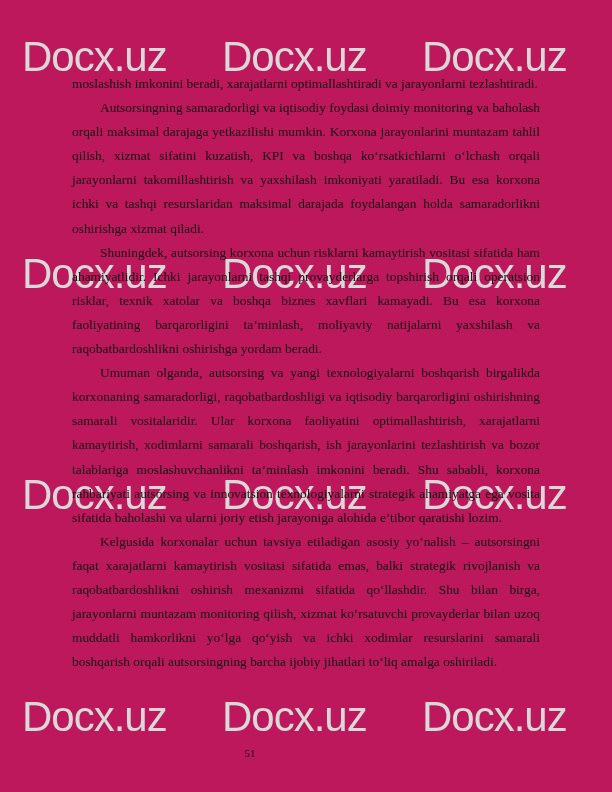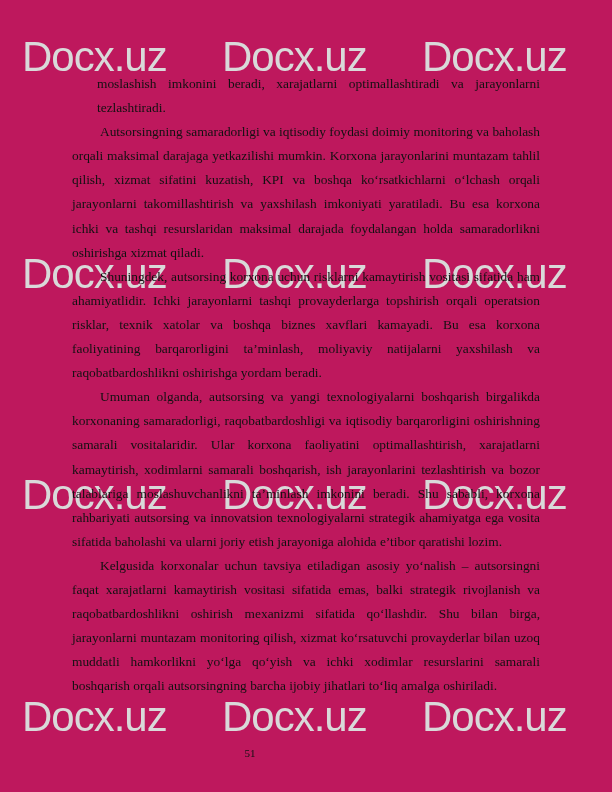--- a/index.html
+++ b/index.html
@@ -25,21 +25,21 @@
       font-size: 13.4px;
       line-height: 24.1px;
       color: #111;
       z-index: 1;
     }
     .para {
       margin: 0;
       text-align: justify;
       text-indent: 28px;
     }
-    .para.cont { text-indent: 0; margin-left: 25px; }
+    .para.cont { text-indent: 0; }
     .page-number {
       position: absolute;
       left: 0; width: 500px;
       top: 747px;
       text-align: center;
       font-family: "Liberation Serif", serif;
       font-size: 11px;
       color: #111;
       z-index: 1;
     }

